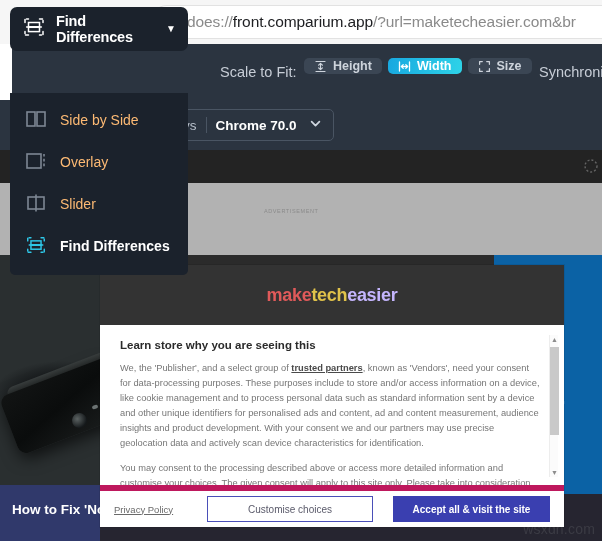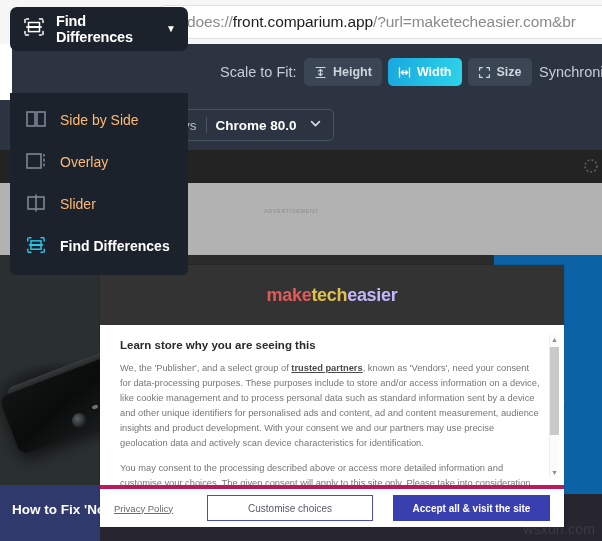--- a/index.html
+++ b/index.html
@@ -50,21 +50,21 @@
   }
   .caret { color: #fff; font-size: 10px; line-height: 1; }
 
   .scale-label {
     position: absolute; left: 208px; top: 0; height: 56px;
     display: flex; align-items: center;
     color: #c7cdd6; font-size: 14.5px;
   }
   .seg-group { position: absolute; left: 292px; top: 14px; display: flex; gap: 6px; }
   .seg {
-    height: 28px; border-radius: 5px; background: #3b4654;
+    height: 16px; border-radius: 5px; background: #3b4654;
     display: flex; align-items: center; gap: 6px; padding: 0 10px;
     color: #ced4dc; font-size: 12.5px; font-weight: bold;
   }
   .seg.active {
     background: linear-gradient(100deg,#18a8e0,#2ed3e8);
     color: #ffffff;
   }
   .sync-label {
     position: absolute; left: 527px; top: 0; height: 56px;
     display: flex; align-items: center;
@@ -217,21 +217,21 @@
   }
   .scroll-thumb {
     position: absolute; left: 0; top: 12px; width: 9px; height: 88px; background: #c9c9c9;
   }
   .scroll-arrow { position: absolute; left: 1px; color: #8c8c8c; font-size: 7px; line-height: 1; }
   .scroll-arrow.up { top: 1px; }
   .scroll-arrow.down { bottom: 1px; }
 
   .modal-foot {
     position: absolute; left: 0; bottom: 0; width: 464px; height: 42px;
-    border-top: 4px solid #be185d;
+    border-top: 6px solid #be185d;
     display: flex; align-items: center; padding: 0 14px; gap: 12px;
   }
   .privacy-link {
     font-size: 9.5px; color: #6a6a6a; text-decoration: underline; white-space: nowrap;
   }
   .btn-outline {
     margin-left: 22px; width: 172px; height: 26px; border: 1px solid #4a4fb8;
     background: #ffffff; color: #5a5a6a; font-size: 10px;
     display: flex; align-items: center; justify-content: center; white-space: nowrap;
   }
@@ -303,21 +303,21 @@
       </div>
     </div>
 
     <div class="sync-label">Synchroniz</div>
   </div>
 
   <div class="vers-row">
     <div class="vers-select">
       <span class="vers-os">vs</span>
       <span class="vers-div"></span>
-      <span class="vers-name">Chrome 80.0</span>
+      <span class="vers-name">Chrome 70.0</span>
       <span class="vers-caret">
         <svg width="15" height="15" viewBox="0 0 15 15">
           <path d="M3.6 5.6 L7.5 9.6 L11.4 5.6" fill="none" stroke="#cfd6df" stroke-width="1.7" stroke-linecap="round" stroke-linejoin="round"></path>
         </svg>
       </span>
     </div>
   </div>
 
   <div class="content">
     <div class="mid-darkish"></div>

